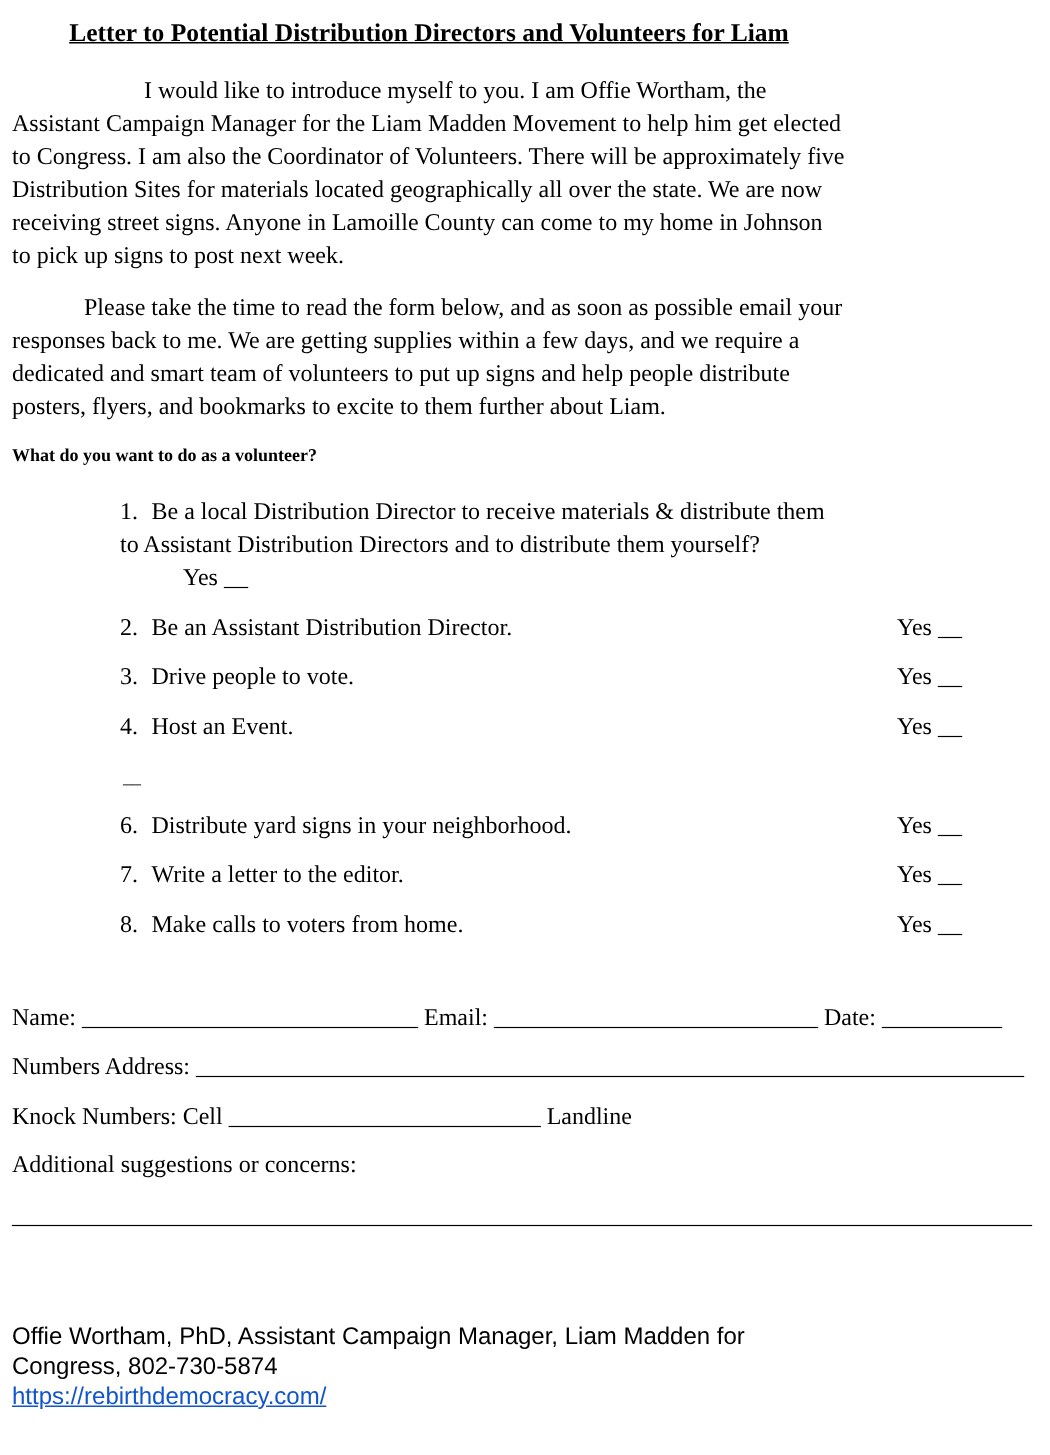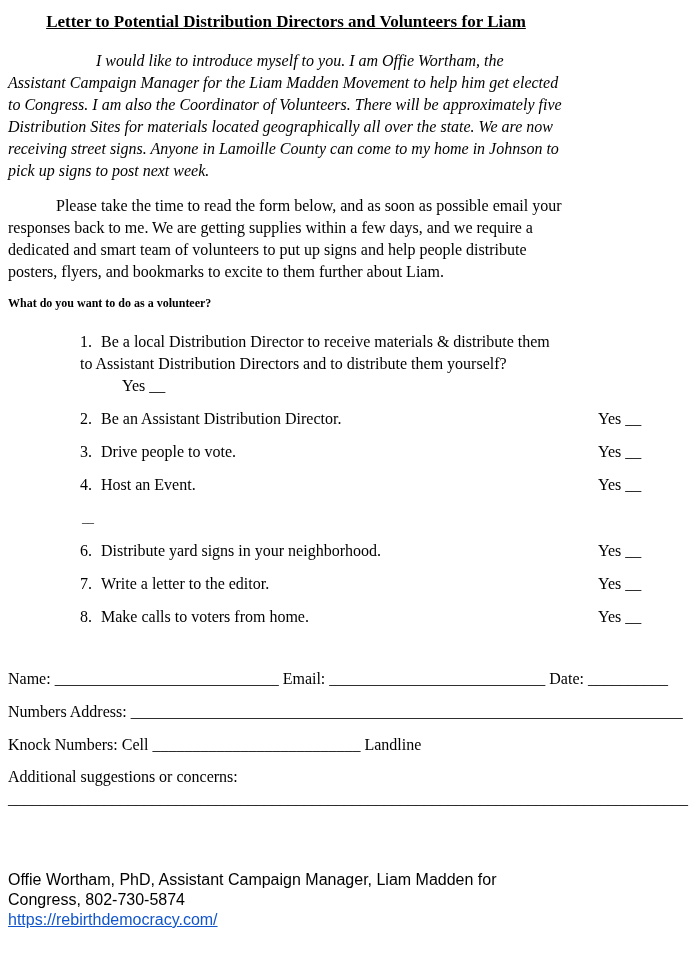--- a/index.html
+++ b/index.html
@@ -11,34 +11,34 @@
   .page {
     box-sizing: border-box;
     width: 584px; min-height: 970px;
     padding: 8px 20px 0 8px;
   }
   .title {
     font-size: 17px; font-weight: bold; text-align: center;
     text-decoration: underline; margin: 4px 0 18px 0;
   }
   .body-par { font-size: 16px; line-height: 22px; margin: 0 0 13px 0; }
-  .indent-lg { text-indent: 88px; font-style: italic; }
+  .indent-lg { text-indent: 88px; }
   .indent-sm { text-indent: 48px; }
   .section-heading { font-size: 12px; font-weight: bold; margin: 9px 0 14px 0; }
   .options { margin-left: 72px; margin-top: 20px; }
   .opt { position: relative; font-size: 16px; line-height: 22px; margin: 0 0 11px 0; }
   .opt .num { display: inline-block; width: 21px; }
   .opt .answer-col { position: absolute; left: 518px; top: 0; white-space: nowrap; }
   .opt .answer-inline { margin-left: 42px; }
   .opt-overflow { font-size: 12px; line-height: 22px; margin: 0 0 11px 2px; }
   .form-section { margin-top: 40px; }
   .form-row { font-size: 16px; line-height: 22px; margin: 0 0 11px 0; white-space: nowrap; }
   .form-row.tight { margin-bottom: 0; }
   .form-row.wrap-line { margin-bottom: 11px; }
-  .form-row.suggestions-label-row { margin-top: 10px; margin-bottom: 0; }
+  .form-row.suggestions-label-row { margin-top: 10px; margin-bottom: 12px; }
   .form-row .blank { letter-spacing: 0; }
   .footer {
     margin-top: 60px;
     font-family: "Liberation Sans", "DejaVu Sans", sans-serif;
     font-size: 16px; line-height: 20px;
   }
   .footer .link {
     color: var(--link-color, #1155cc);
     text-decoration: underline;
     display: inline-block;

